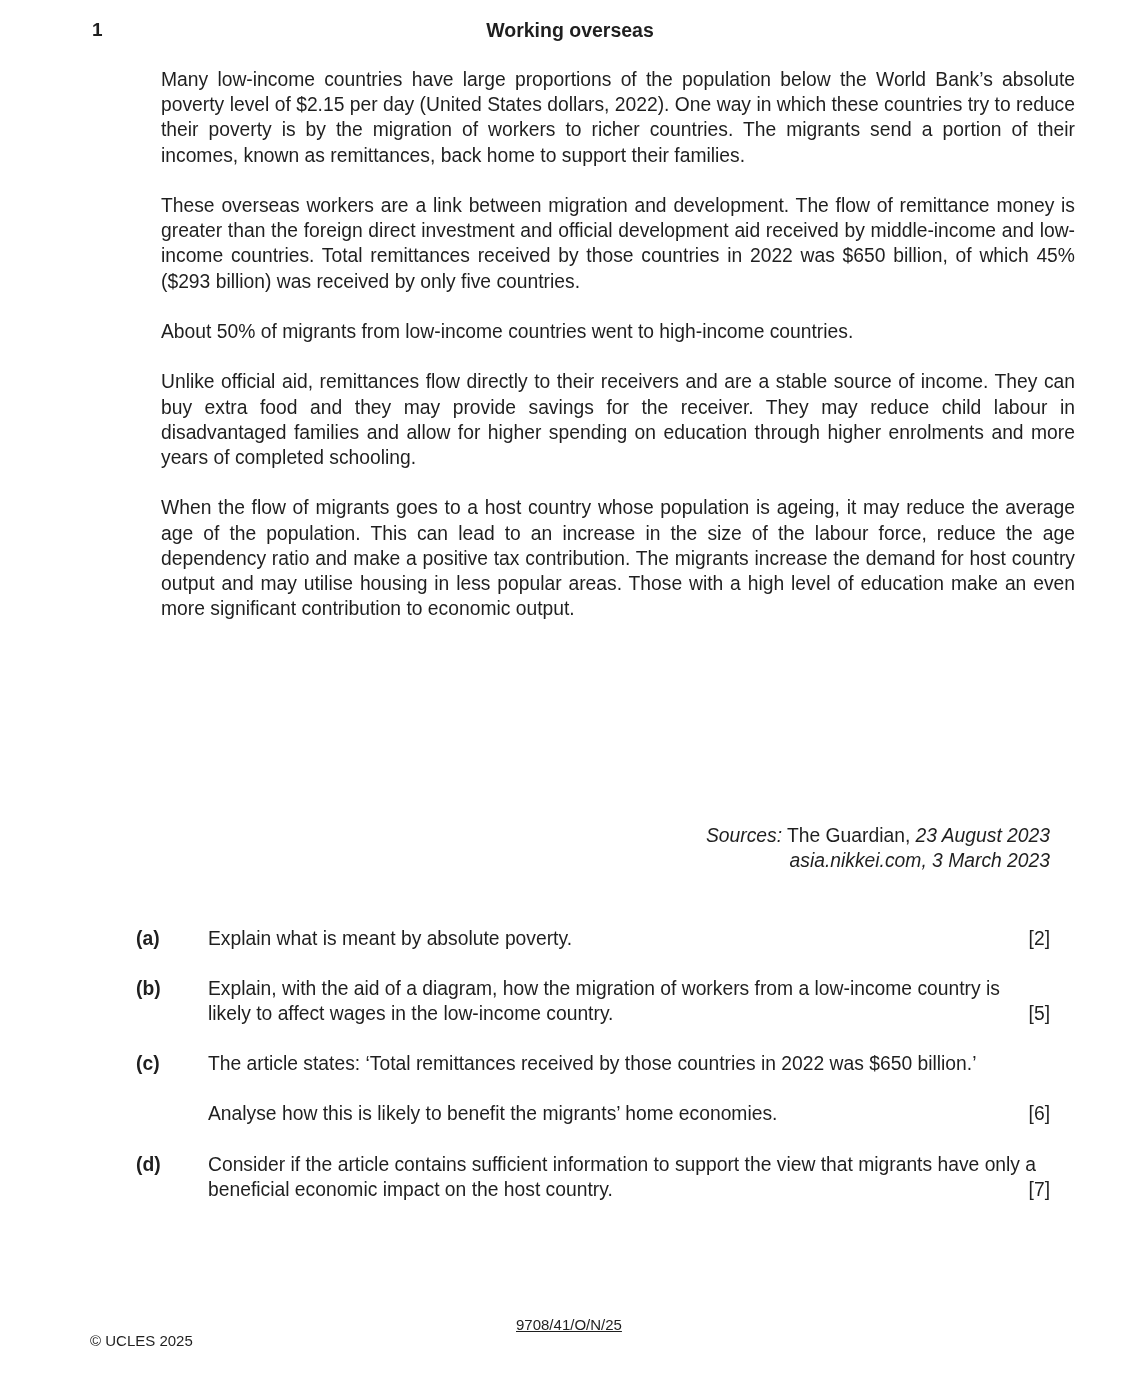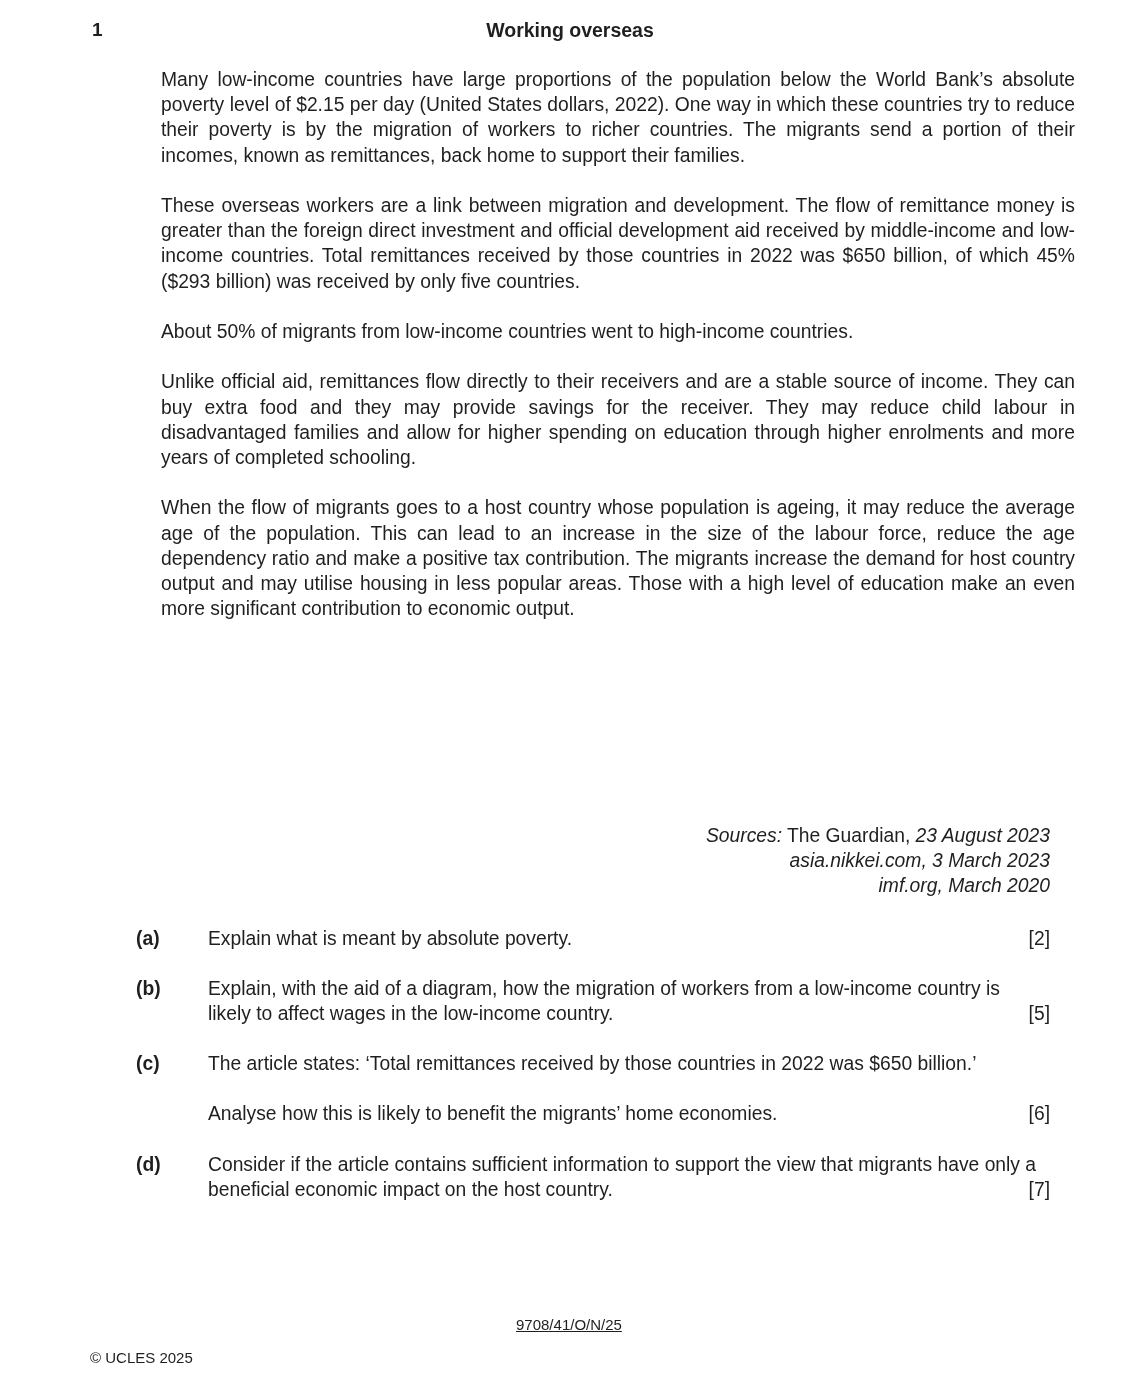--- a/index.html
+++ b/index.html
@@ -21,41 +21,40 @@
     }
     .sources div { margin: 0; }
     .it { font-style: italic; }
     .question {
       position: absolute; left: 136px; width: 914px;
       font-size: 19.3px; line-height: 25.2px;
     }
     .question .label { position: absolute; left: 0; top: 0; font-weight: bold; }
     .question .qtext { margin-left: 72px; }
     .question .marks { position: absolute; right: 0; }
-    .footer-left { position: absolute; left: 90px; top: 1332px; font-size: 15px; margin-top: 17px; }
+    .footer-left { position: absolute; left: 90px; top: 1332px; font-size: 15px; }
     .footer-center { position: absolute; left: 516px; top: 1316px; font-size: 15px; text-decoration: underline; }
   </style>
 </head>
 <body>
 
 <div class="qnum">1</div>
 <div class="title">Working overseas</div>
 
 <div class="body-text">
   <p>Many low-income countries have large proportions of the population below the World Bank’s absolute poverty level of $2.15 per day (United States dollars, 2022). One way in which these countries try to reduce their poverty is by the migration of workers to richer countries. The migrants send a portion of their incomes, known as remittances, back home to support their families.</p>
   <p>These overseas workers are a link between migration and development. The flow of remittance money is greater than the foreign direct investment and official development aid received by middle-income and low-income countries. Total remittances received by those countries in 2022 was $650 billion, of which 45% ($293 billion) was received by only five countries.</p>
   <p>About 50% of migrants from low-income countries went to high-income countries.</p>
   <p>Unlike official aid, remittances flow directly to their receivers and are a stable source of income. They can buy extra food and they may provide savings for the receiver. They may reduce child labour in disadvantaged families and allow for higher spending on education through higher enrolments and more years of completed schooling.</p>
   <p>When the flow of migrants goes to a host country whose population is ageing, it may reduce the average age of the population. This can lead to an increase in the size of the labour force, reduce the age dependency ratio and make a positive tax contribution. The migrants increase the demand for host country output and may utilise housing in less popular areas. Those with a high level of education make an even more significant contribution to economic output.</p>
 </div>
 
 <div class="sources">
   <div><span class="it">Sources:</span><span> The Guardian,</span><span class="it"> 23 August 2023</span></div>
   <div class="it">asia.nikkei.com, 3 March 2023</div>
-  <div class="it">imf.org, March 2020</div>
 </div>
 
 <div class="question" style="top:926px;">
   <span class="label">(a)</span>
   <div class="qtext">Explain what is meant by absolute poverty.</div>
   <span class="marks" style="top:0;">[2]</span>
 </div>
 
 <div class="question" style="top:976px;">
   <span class="label">(b)</span>

